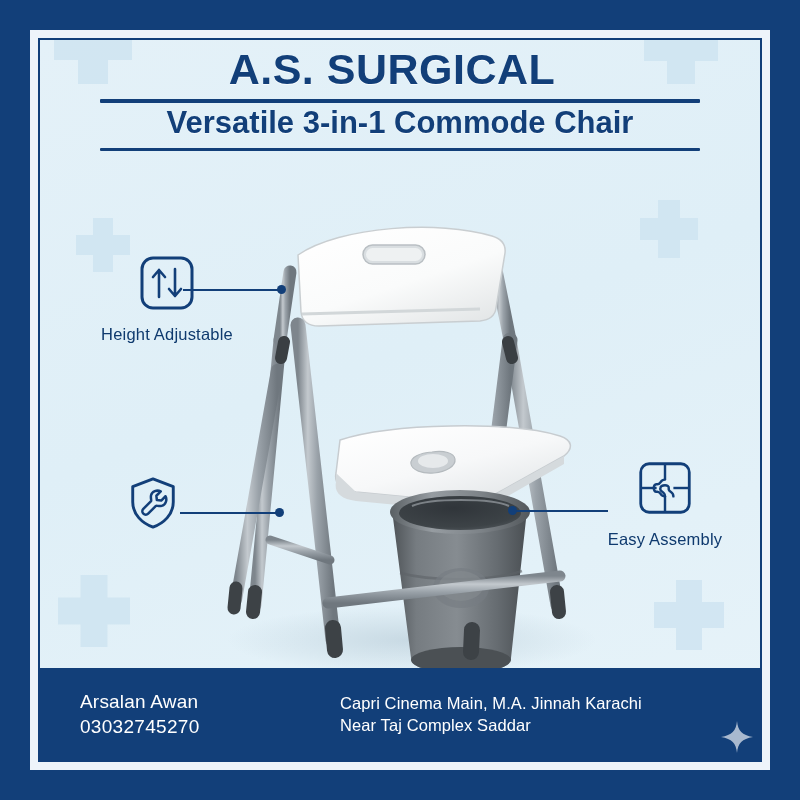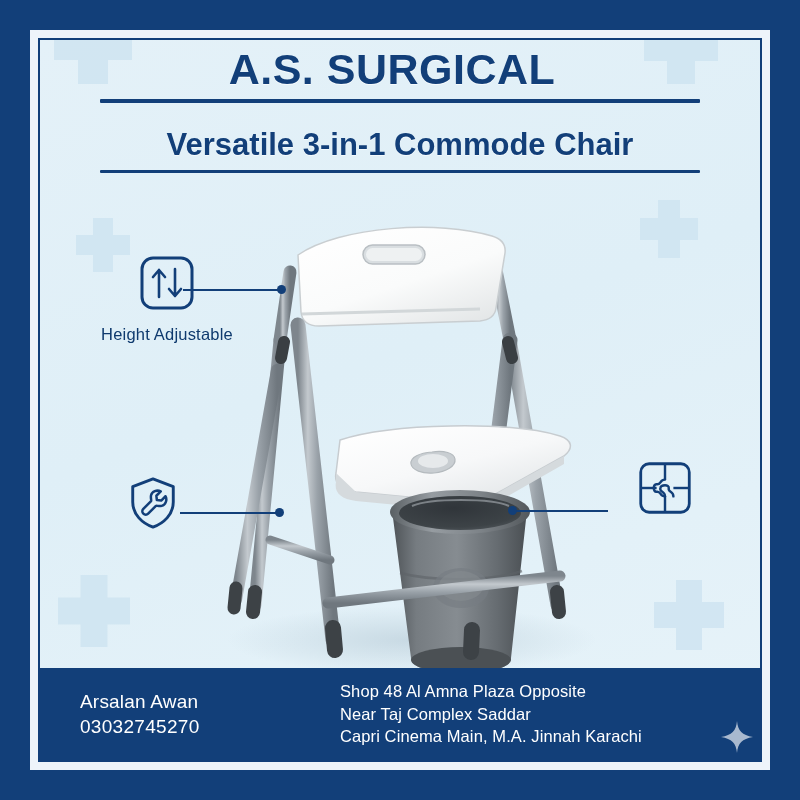--- a/index.html
+++ b/index.html
@@ -42,21 +42,21 @@
   .header{position:absolute;left:0;right:0;top:6px;text-align:center;}
   .brand{
     font-size:43px;font-weight:bold;color:#123f79;
     letter-spacing:.5px;line-height:1.1;margin:0 16px 6px 0;
     text-shadow:0 1px 0 rgba(255,255,255,.7);
   }
   .rule{height:4px;background:#123f79;margin:0 auto;width:600px;border-radius:1px;}
   .rule.thin{height:3px;}
   .subtitle{
     font-size:31px;font-weight:bold;color:#123f79;
-    margin:25px 0 8px 0;line-height:1.1;
+    margin:3px 0 8px 0;line-height:1.1;
     text-shadow:0 1px 0 rgba(255,255,255,.6);
     text-align:center;
   }
 
   
   .feature{position:absolute;text-align:center;width:170px;}
   .ficon{
     width:56px;height:56px;margin:0 auto;
     display:flex;align-items:center;justify-content:center;
   }
@@ -295,33 +295,33 @@
           <path d="M30 4 L30 21" stroke="#123f79" stroke-width="2.6" fill="none"></path>
           <path d="M30 39 L30 56" stroke="#123f79" stroke-width="2.6" fill="none"></path>
           <path d="M4 30 L21 30" stroke="#123f79" stroke-width="2.6" fill="none"></path>
           <path d="M39 30 L56 30" stroke="#123f79" stroke-width="2.6" fill="none"></path>
           <path d="M30 21 C24 21, 26 27, 21 26 C17 25.4, 17 34.6, 21 34
                    C26 33, 24 39, 30 39" fill="none" stroke="#123f79" stroke-width="2.6" stroke-linejoin="round" stroke-linecap="round"></path>
           <path d="M39 30 C39 24, 33 26, 34 21 C34.6 17, 43.8 17, 43 21
                    C42 26, 48 24, 48 30" fill="none" stroke="#123f79" stroke-width="2.6" stroke-linejoin="round" stroke-linecap="round" transform="translate(-9,9)"></path>
         </svg>
       </div>
+      <div class="flabel">Easy Assembly</div>
     </div>
     <div class="connector" style="left:472px;top:470px;width:96px;"></div>
     <div class="dot" style="left:468px;top:466px;"></div>
 
     <div class="contact">
       <div class="contact-left">
         <div class="c-name">Arsalan Awan</div>
         <div class="c-phone">03032745270</div>
       </div>
       <div class="contact-right">
-        <div>Shop 48 Al Amna Plaza Opposite</div>
+        <div>Capri Cinema Main, M.A.  Jinnah Karachi</div>
         <div>Near Taj Complex Saddar</div>
-        <div>Capri Cinema Main, M.A.  Jinnah Karachi</div>
       </div>
       <svg class="sparkle" viewBox="0 0 34 34" xmlns="http://www.w3.org/2000/svg">
         <path d="M17 1 C18 11, 22 15, 33 17 C22 19, 18 23, 17 33
                  C16 23, 12 19, 1 17 C12 15, 16 11, 17 1 Z" fill="#b9c7d8" opacity="0.9"></path>
       </svg>
     </div>
 
   </div>
 </div>
 

